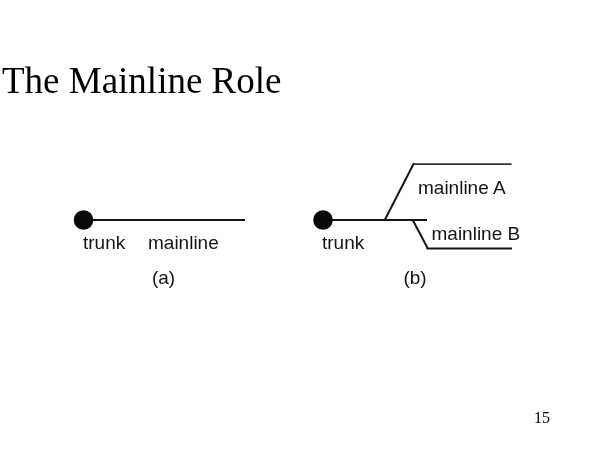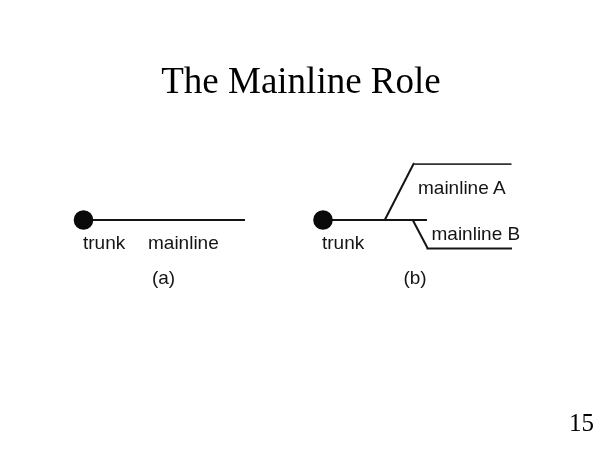--- a/index.html
+++ b/index.html
@@ -1,30 +1,29 @@
 <!DOCTYPE html>
 <html><head>
 <meta charset="utf-8">
 <style>
   html,body{margin:0;padding:0;}
   body{width:600px;height:450px;background:#ffffff;overflow:hidden;position:relative;transform:translateZ(0);}
   #title{
     position:absolute;
     left:2px; right:0; top:58.5px;
-    text-align:center;
     font-family:"Liberation Serif", serif;
     font-size:37px;
     color:#000;
     white-space:nowrap;
   }
   #pagenum{
     position:absolute;
-    left:569px; top:409px;
+    left:534px; top:409px;
     font-family:"Liberation Serif", serif;
-    font-size:25px;
+    font-size:16px;
     color:#000;
   }
   svg{position:absolute;left:0;top:0;}
 </style>
 </head>
 <body>
   <div id="title">The Mainline Role</div>
   <svg width="600" height="450" viewBox="0 0 600 450">
     <g stroke="#141414" stroke-width="2" fill="none">
       <line x1="92" y1="220" x2="245" y2="220"></line>

